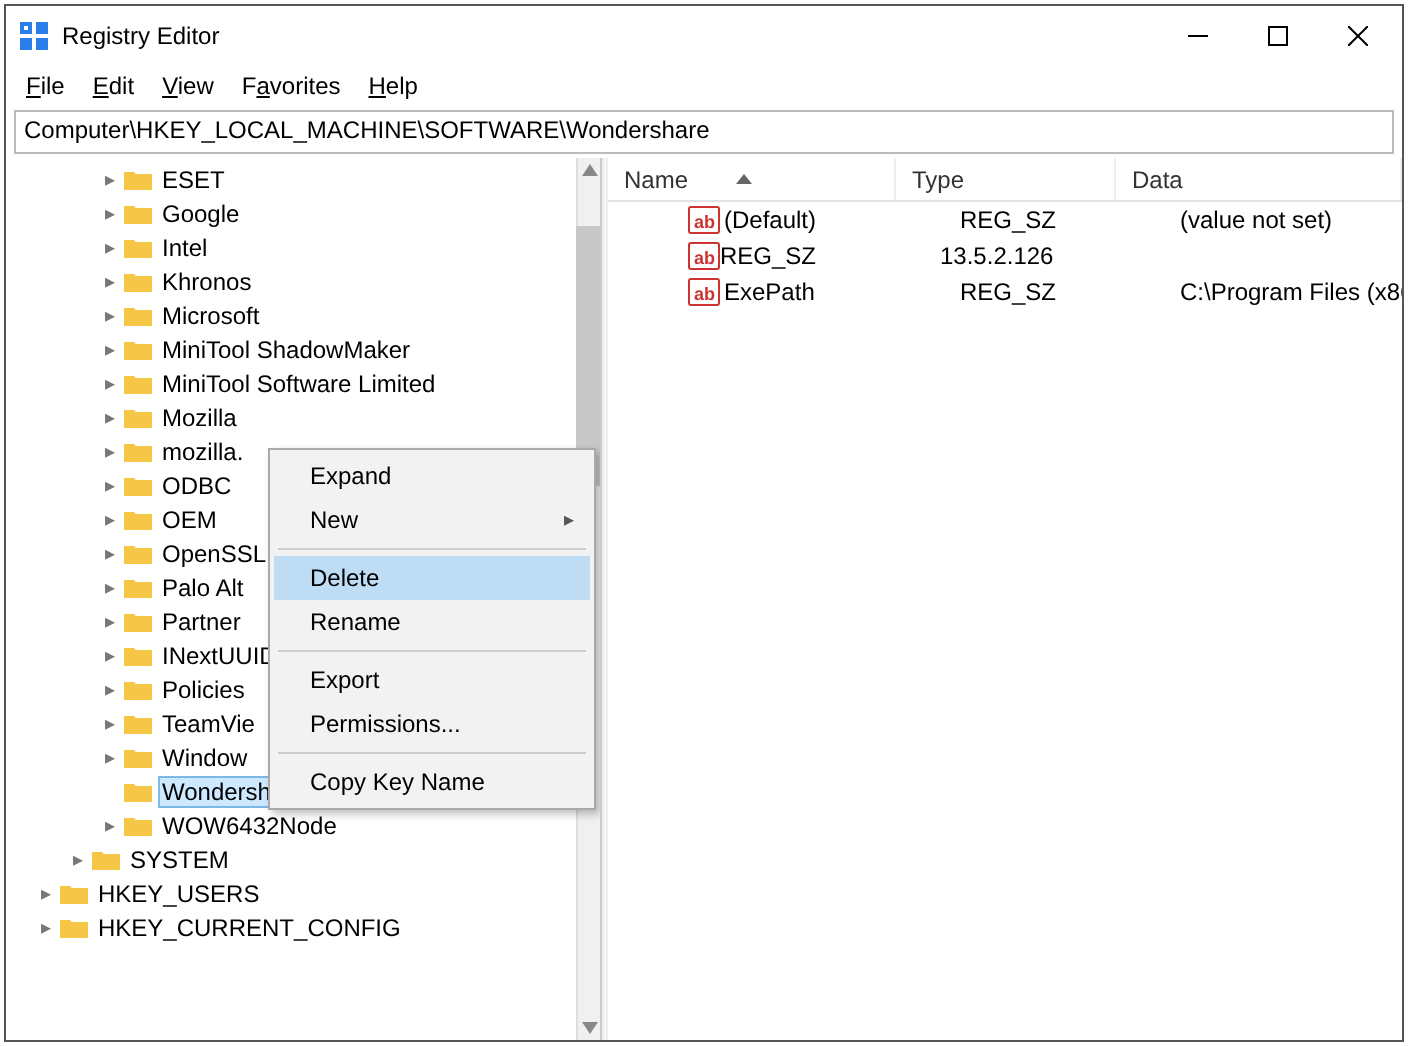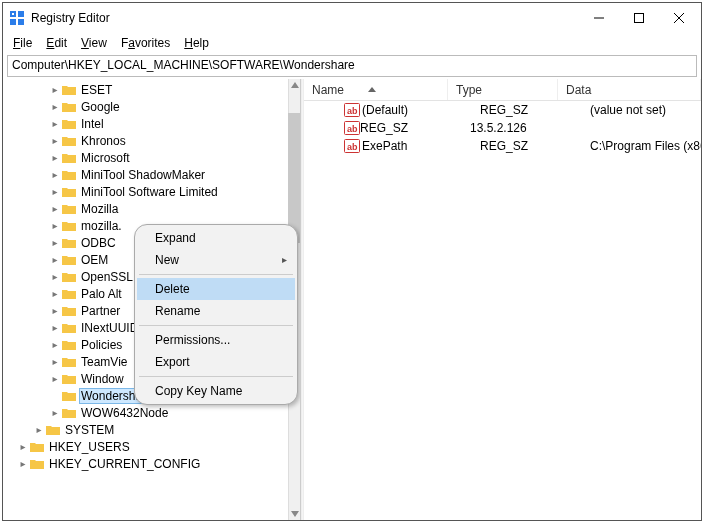--- a/index.html
+++ b/index.html
@@ -309,29 +309,29 @@
             </svg>
           </div>
         <div class="tree-scroll-thumb" style="top:34px;height:130px;"></div>
         <div style="position:absolute;bottom:0;height:12px;width:100%;display:flex;align-items:center;justify-content:center;">
             <svg width="8" height="6">
               <path d="M0 0 L4 6 L8 0 Z" fill="#888"></path>
             </svg>
           </div>
       </div>
 
-      <div class="ctx" style="left:131px; top:145px;border-radius:13px;">
+      <div class="ctx" style="left:131px; top:145px;">
         <div class="ci">Expand</div>
         <div class="ci"><span>New</span><span class="arr">▸</span></div>
         <div class="ci sep"></div>
         <div class="ci hl">Delete</div>
         <div class="ci">Rename</div>
         <div class="ci sep"></div>
+        <div class="ci">Export</div>
         <div class="ci">Permissions...</div>
-        <div class="ci">Export</div>
         <div class="ci sep"></div>
         <div class="ci">Copy Key Name</div>
       </div>
     </div>
 
     <div class="splitter"></div>
 
     <div class="list-pane">
       <div class="lhead">
         <div class="hc sort" style="width:144px">Name</div>

